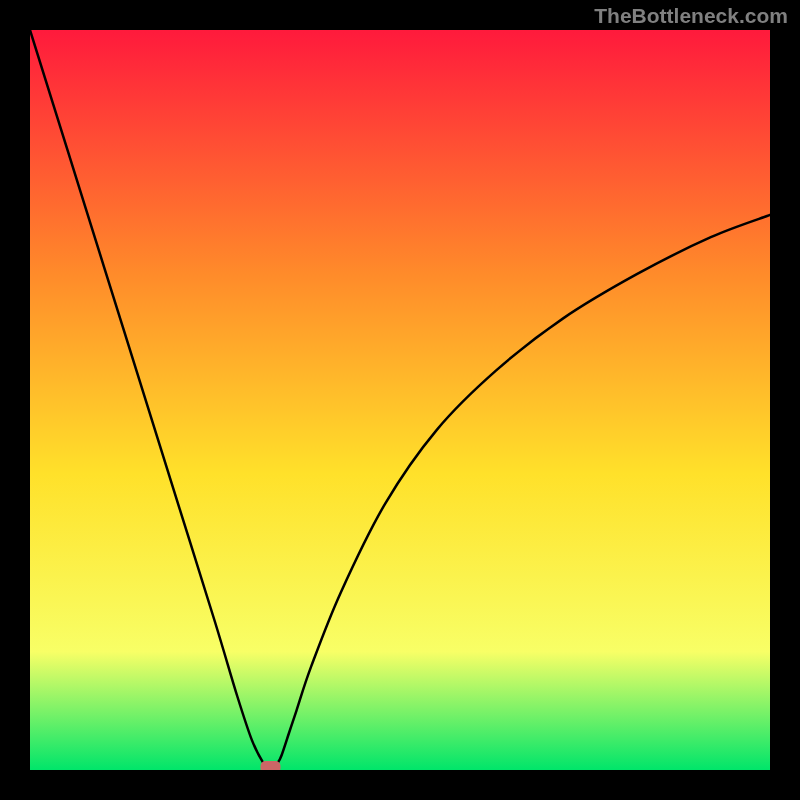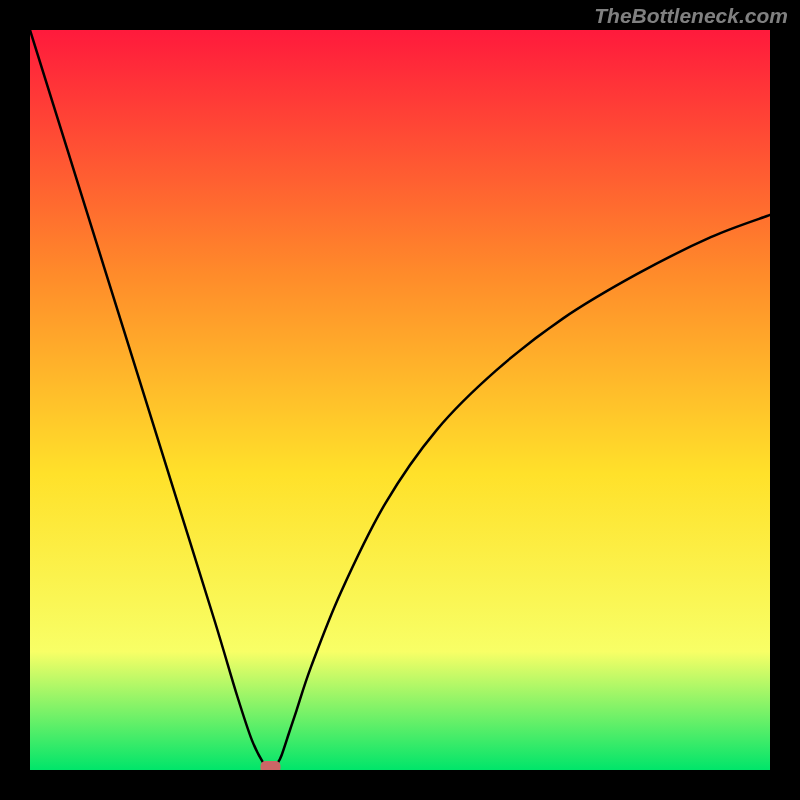--- a/index.html
+++ b/index.html
@@ -21,21 +21,20 @@
   }
   .watermark {
     position: absolute;
     top: 4px;
     right: 12px;
     font-size: 21px;
     font-weight: 600;
     color: #808080;
     letter-spacing: 0px;
     z-index: 10;
-    font-style: italic;
   }
   .plot {
     position: absolute;
     top: 30px;
     left: 30px;
     width: 740px;
     height: 740px;
   }
   svg {
     display: block;

